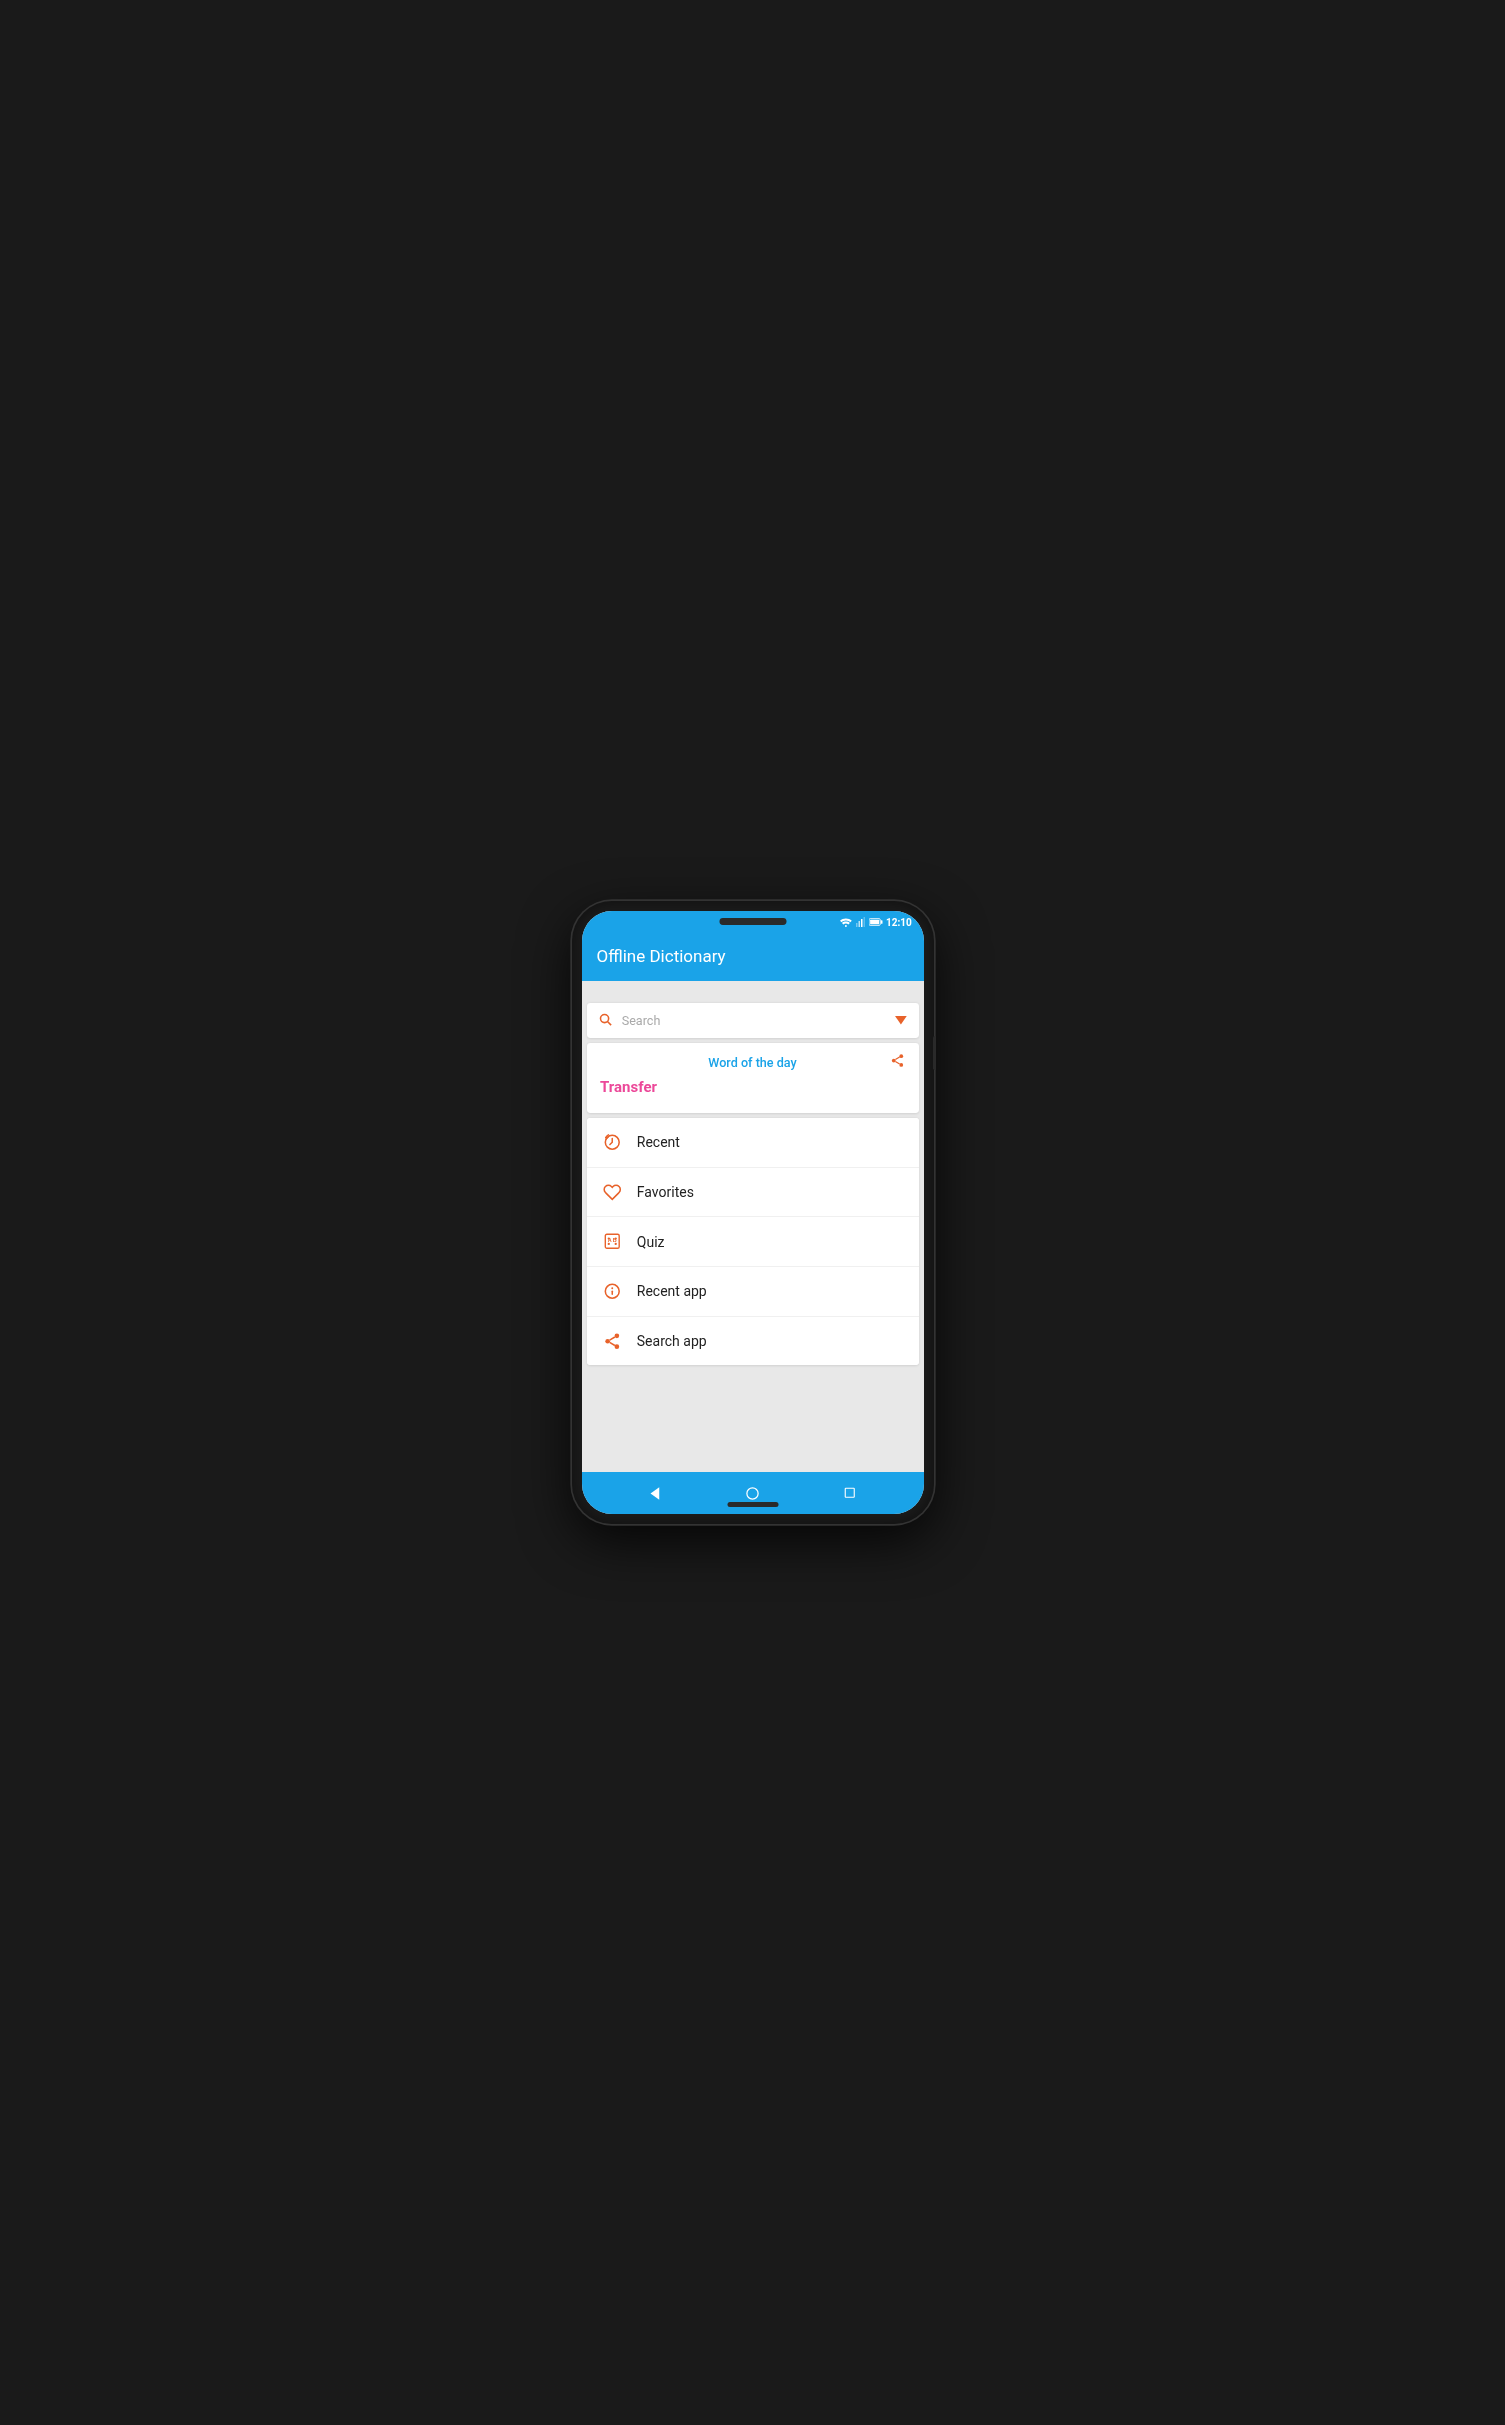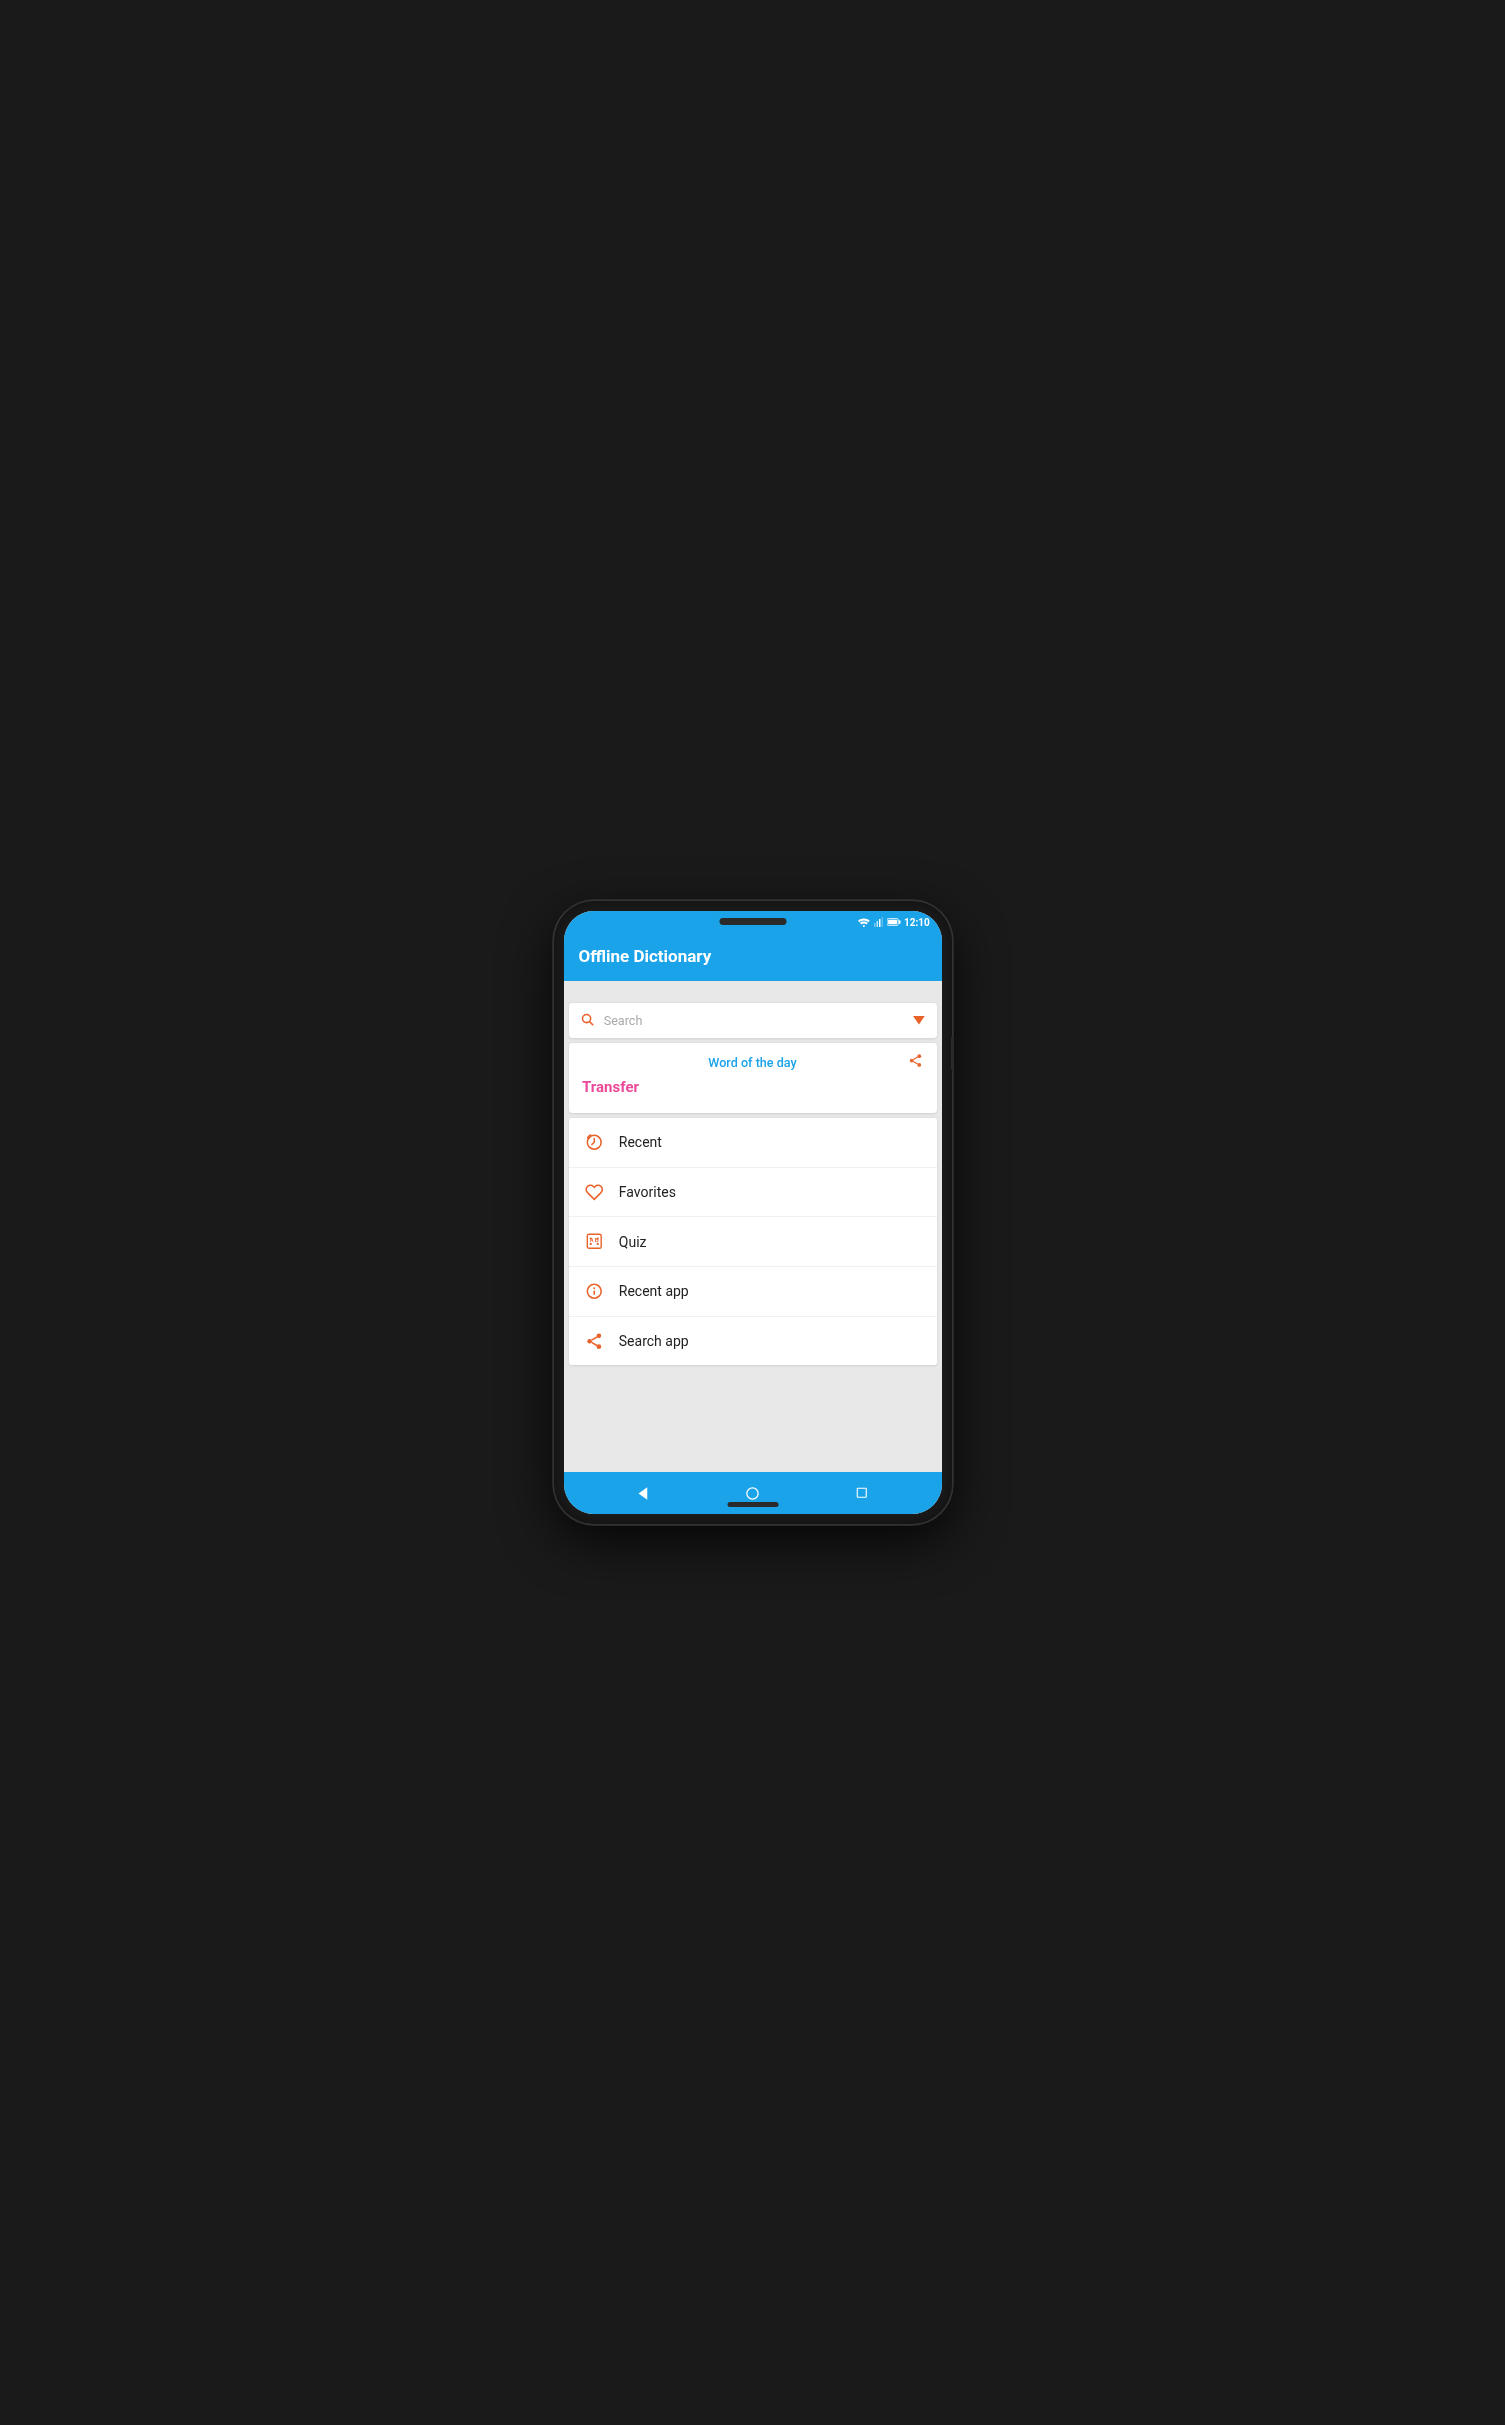--- a/index.html
+++ b/index.html
@@ -7,21 +7,21 @@
     body {
       background: #1a1a1a;
       display: flex;
       justify-content: center;
       align-items: center;
       min-height: 100vh;
       font-family: 'Roboto', Arial, sans-serif;
     }
 
     .phone-shell {
-      width: 398px;
+      width: 362px;
       height: 623px;
       background: #1c1c1c;
       border-radius: 40px;
       padding: 10px;
       box-shadow: 0 0 0 1.7px #333, 0 17px 51px rgba(0,0,0,0.8), inset 0 0 17px rgba(0,0,0,0.5);
       position: relative;
     }
 
     .phone-shell::before {
       content: '';
@@ -108,21 +108,21 @@
 
     
     .app-bar {
       background: #1aa3e8;
       padding: 11.8px 15px 15px;
     }
 
     .app-title {
       color: white;
       font-size: 17px;
-      font-weight: bold;
+      font-weight: normal;
     }
 
     
     .main-content {
       flex: 1;
       background: #e8e8e8;
       overflow-y: auto;
       display: flex;
       flex-direction: column;
       gap: 5px;

